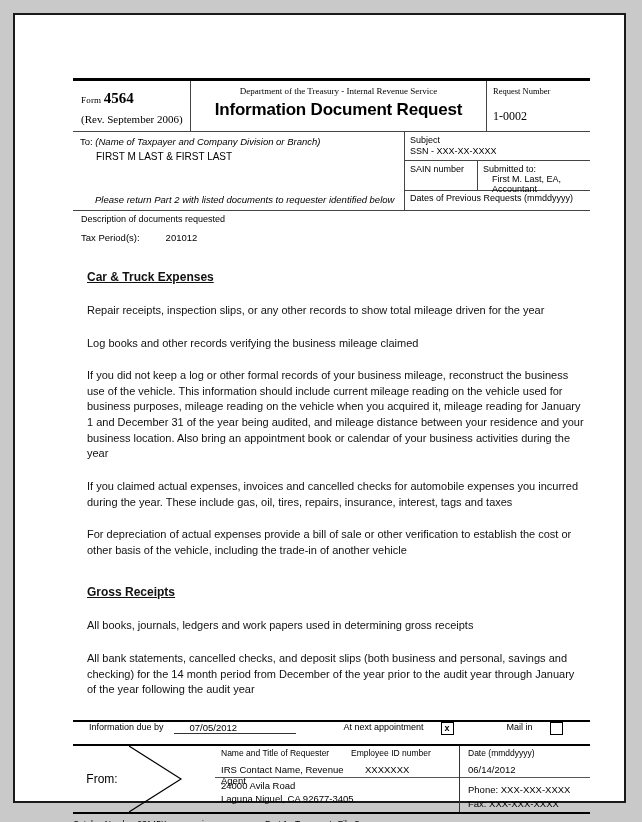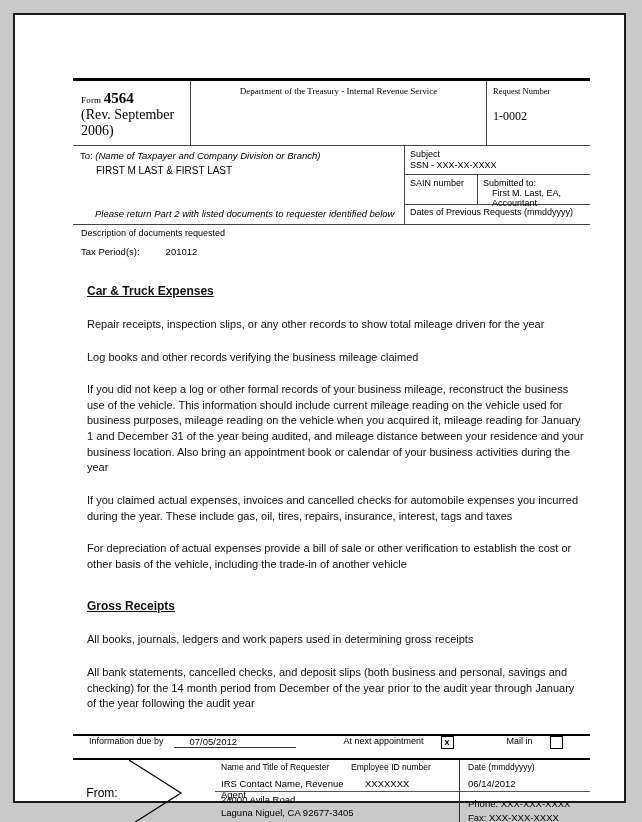--- a/index.html
+++ b/index.html
@@ -41,21 +41,21 @@
   }
   .mast-form {
     width: 118px;
     box-sizing: border-box;
     padding: 9px 4px 6px 8px;
     border-right: 1px solid #444;
     font-family: "Liberation Serif", serif;
   }
   .mast-form .l1 { font-size: 9px; letter-spacing: .2px; }
   .mast-form .l1 b { font-size: 15px; font-weight: bold; letter-spacing: 0; }
-  .mast-form .l2 { font-size: 14px; margin-top: 0; }
+  .mast-form .l2 { font-size: 11px; margin-top: 6px; }
 
   .mast-center {
     flex: 1;
     box-sizing: border-box;
     padding: 5px 4px 4px 4px;
     text-align: center;
     border-right: 1px solid #444;
   }
   .mast-center .dept {
     font-family: "Liberation Serif", serif;
@@ -310,20 +310,21 @@
 
     <div class="rule-thick"></div>
 
     <div class="masthead">
       <div class="mast-form">
         <div class="l1"><span>Form</span> <b>4564</b></div>
         <div class="l2">(Rev. September 2006)</div>
       </div>
       <div class="mast-center">
         <div class="dept">Department of the Treasury - Internal Revenue Service</div>
+        <div class="title">Information Document Request</div>
       </div>
       <div class="mast-req">
         <div class="lbl">Request Number</div>
         <div class="val">1-0002</div>
       </div>
     </div>
 
     <div class="band">
       <div class="band-left">
         <div class="to-line">

